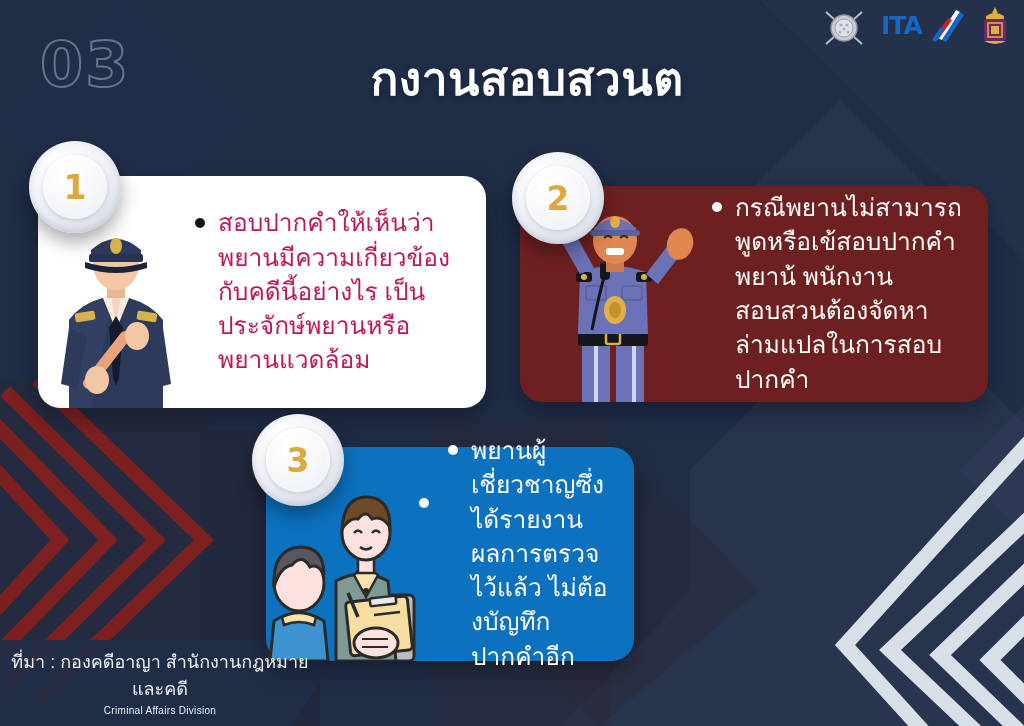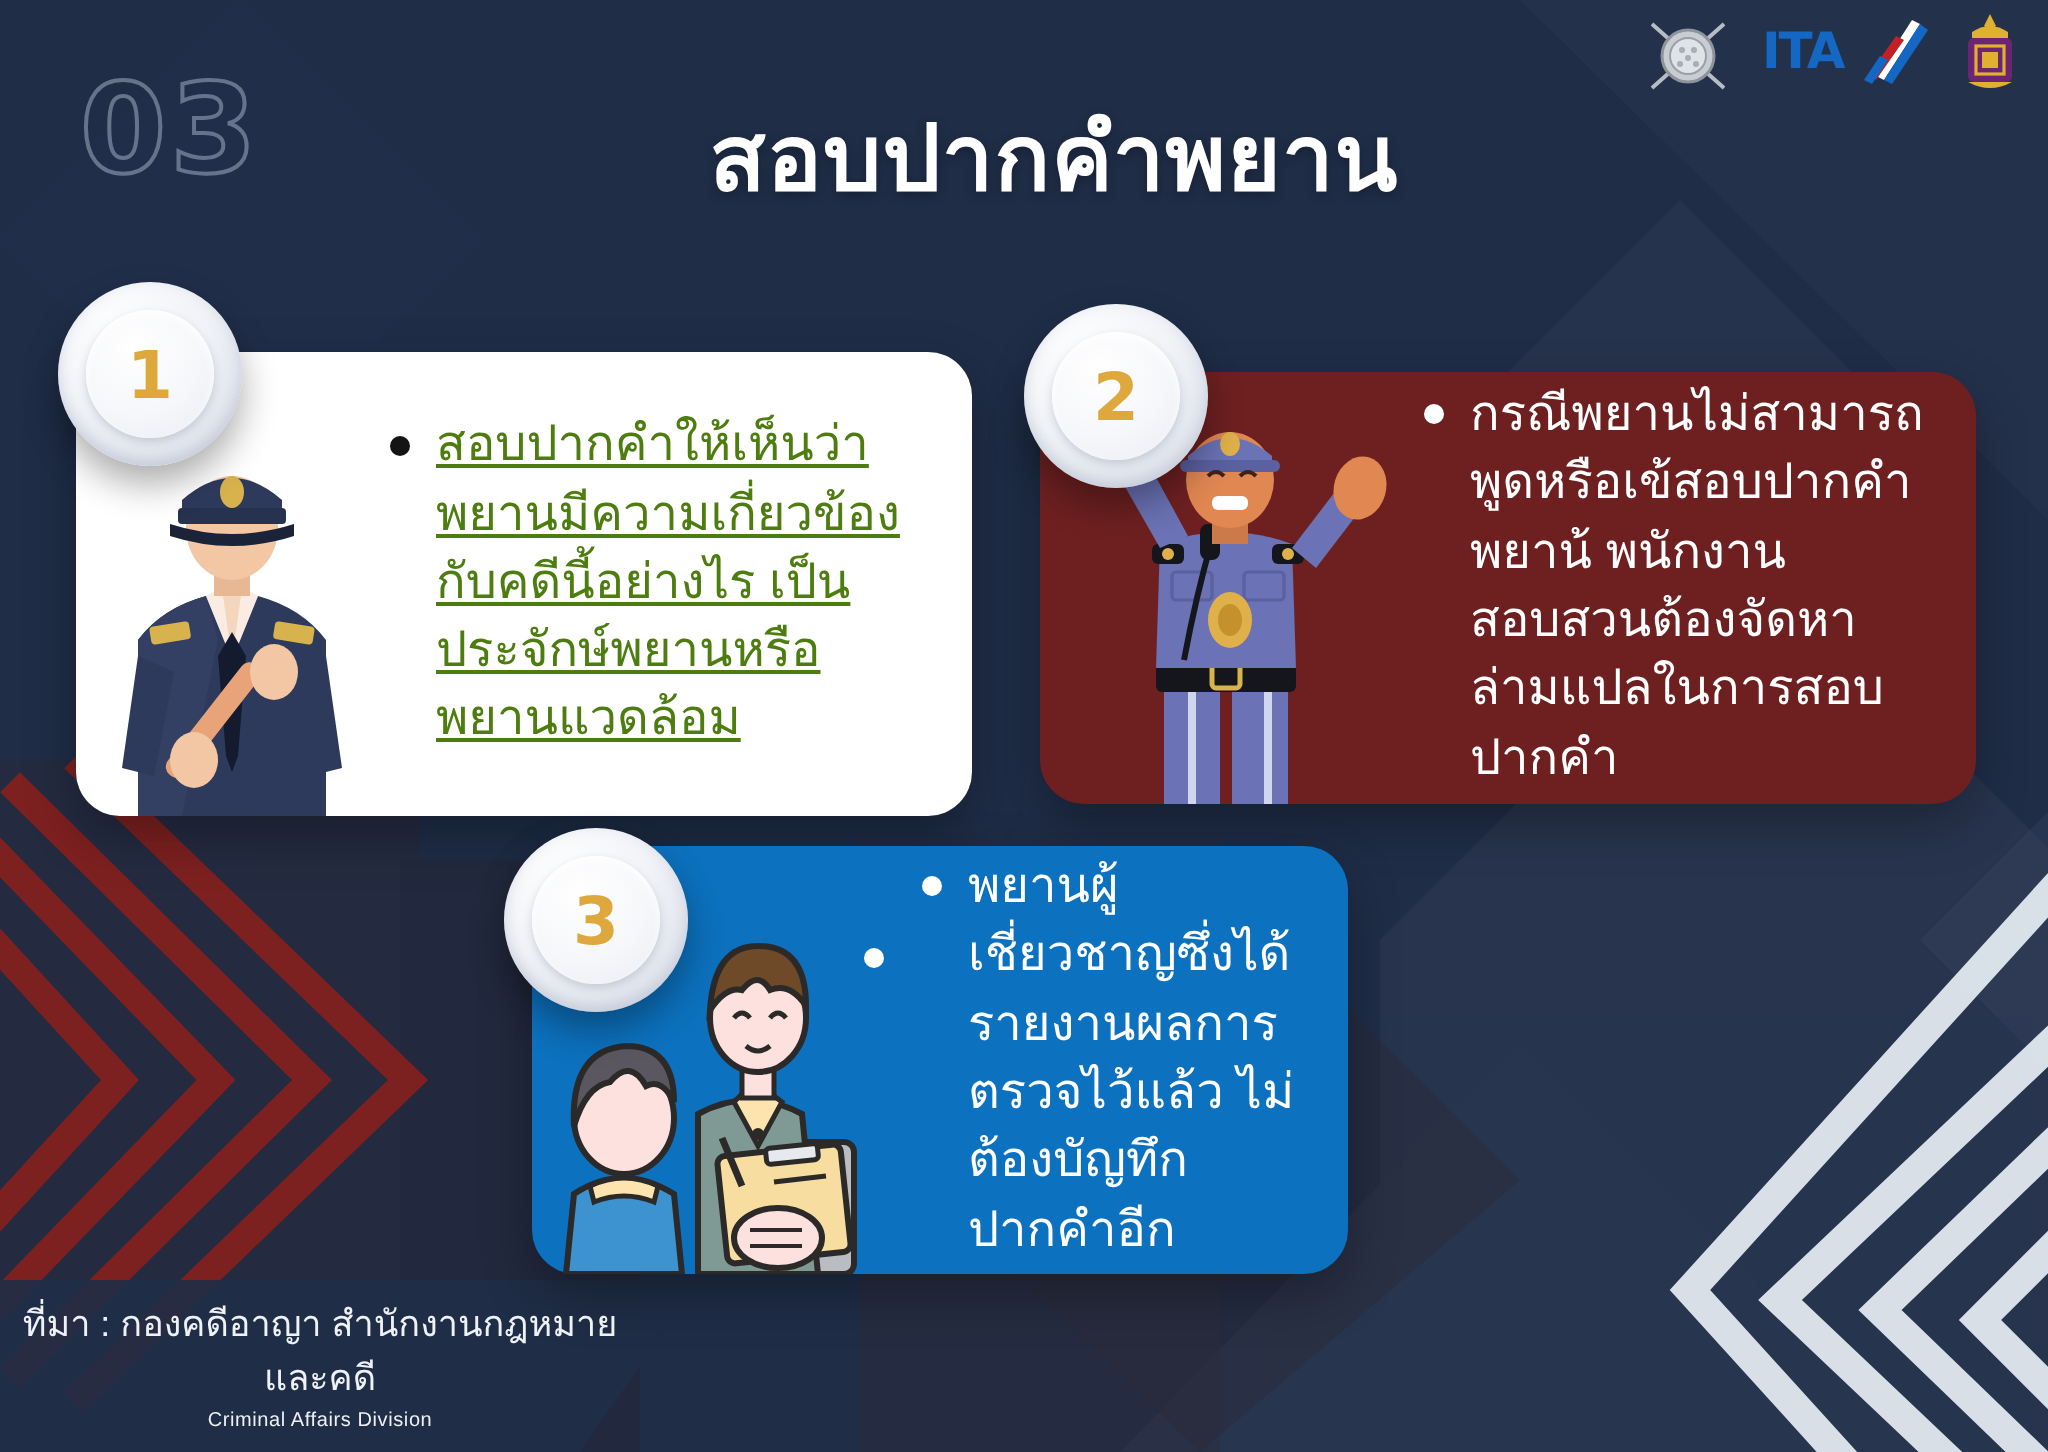--- a/index.html
+++ b/index.html
@@ -55,23 +55,22 @@
   }
   .card-1 {
     left:38px; top:176px; width:448px; height:232px;
     background:#ffffff;
   }
   .card-2 {
     left:520px; top:186px; width:468px; height:216px;
     background:#6e2020;
   }
   .card-3 {
-    left:266px; top:423px; width:408px; height:214px;
+    left:266px; top:447px; width:368px; height:214px;
     background:#0c71be;
-    padding-left:13px;
   }
 
   .card-art {
     flex:0 0 auto;
     display:flex; align-items:flex-end; justify-content:center;
     height:100%;
     overflow:hidden;
   }
   .card-1 .card-art { width:155px; }
   .card-2 .card-art { width:190px; }
@@ -92,21 +91,21 @@
   .card-1 .bullet { background:#141414; margin-top:12px; }
   .card-2 .bullet { background:#ffffff; margin-top:11px; }
   .card-3 .bullet { background:#ffffff; margin-top:11px; }
 
   .card-text {
     font-size:24.5px;
     line-height:1.40;
     font-weight:400;
     word-break:break-word;
   }
-  .card-1 .card-text { color:#4d7c0f;text-decoration:underline; }
+  .card-1 .card-text { color:#be185d; }
   .card-2 .card-text { color:#ffffff; }
   .card-3 .card-text { color:#ffffff; }
 
   
   .badge {
     position:absolute;
     width:92px; height:92px;
     border-radius:50%;
     background:radial-gradient(circle at 34% 28%, #ffffff 0%, #f1f3f7 46%, #dfe3ec 78%, #ccd2de 100%);
     box-shadow:0 9px 18px rgba(0,0,0,.33), inset 0 -3px 7px rgba(160,170,190,.42);
@@ -178,21 +177,21 @@
         <polyline points="1080,570 990,660 1080,750"></polyline>
         <polyline points="1040,430 845,645 1040,860"></polyline>
       </g>
 
       <polygon points="0,640 350,640 290,726 0,726" fill="#1f2d47" opacity="0.9"></polygon>
     </svg>
   </div>
 
   <div class="section-number">03</div>
 
-  <h1 class="page-title">สอบปากคำพยาน</h1>
+  <h1 class="page-title">กงานสอบสวนต</h1>
 
   <div class="logo-bar">
 
     <span>
       <svg width="48" height="44" viewBox="0 0 48 44">
         <line x1="6" y1="38" x2="42" y2="6" stroke="#b8bcc4" stroke-width="2"></line>
         <line x1="42" y1="38" x2="6" y2="6" stroke="#b8bcc4" stroke-width="2"></line>
         <circle cx="24" cy="22" r="13" fill="#c9ccd3" stroke="#8e939c" stroke-width="1.5"></circle>
         <circle cx="24" cy="22" r="9" fill="#dfe2e7" stroke="#9aa0aa" stroke-width="1"></circle>
         <g fill="#a8adb6">

